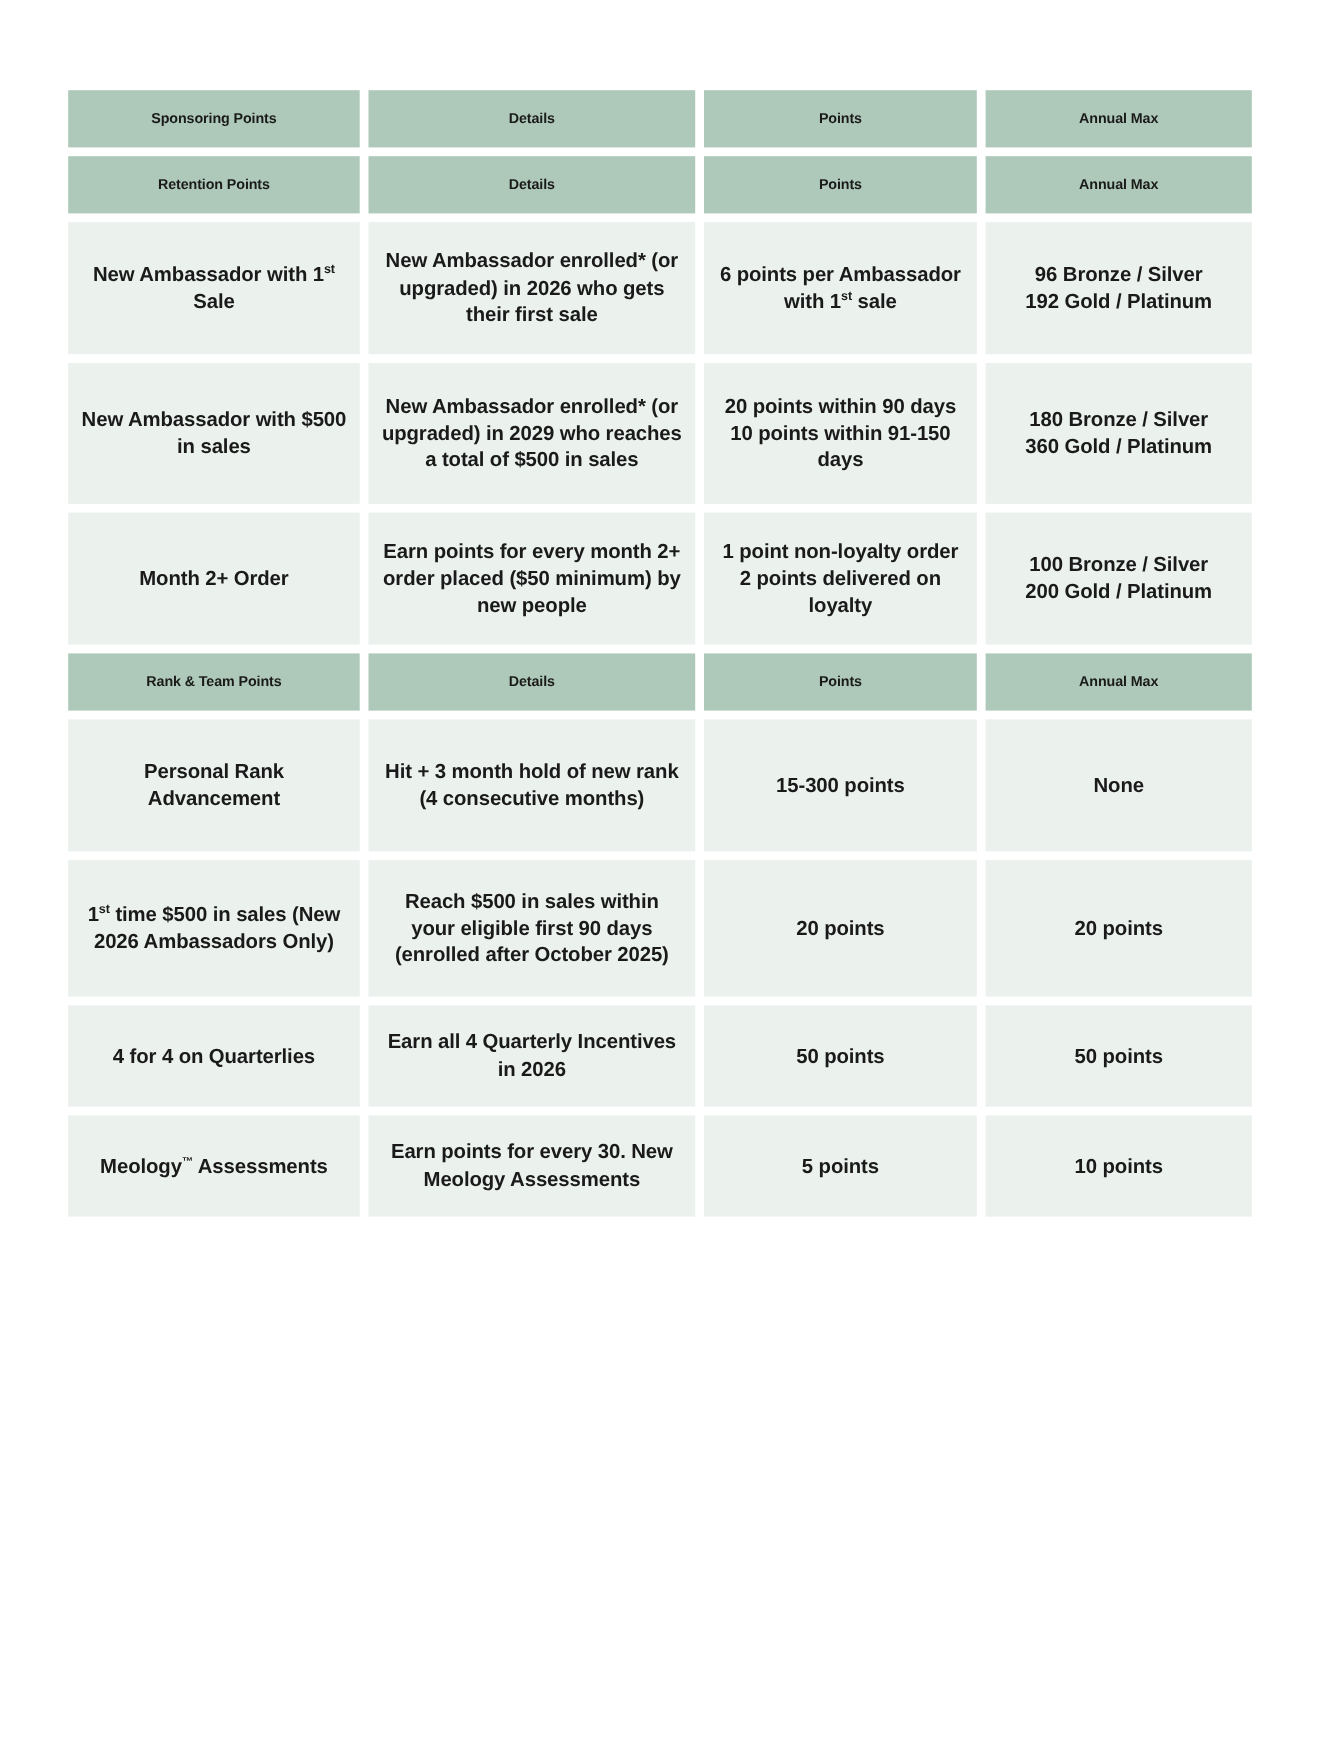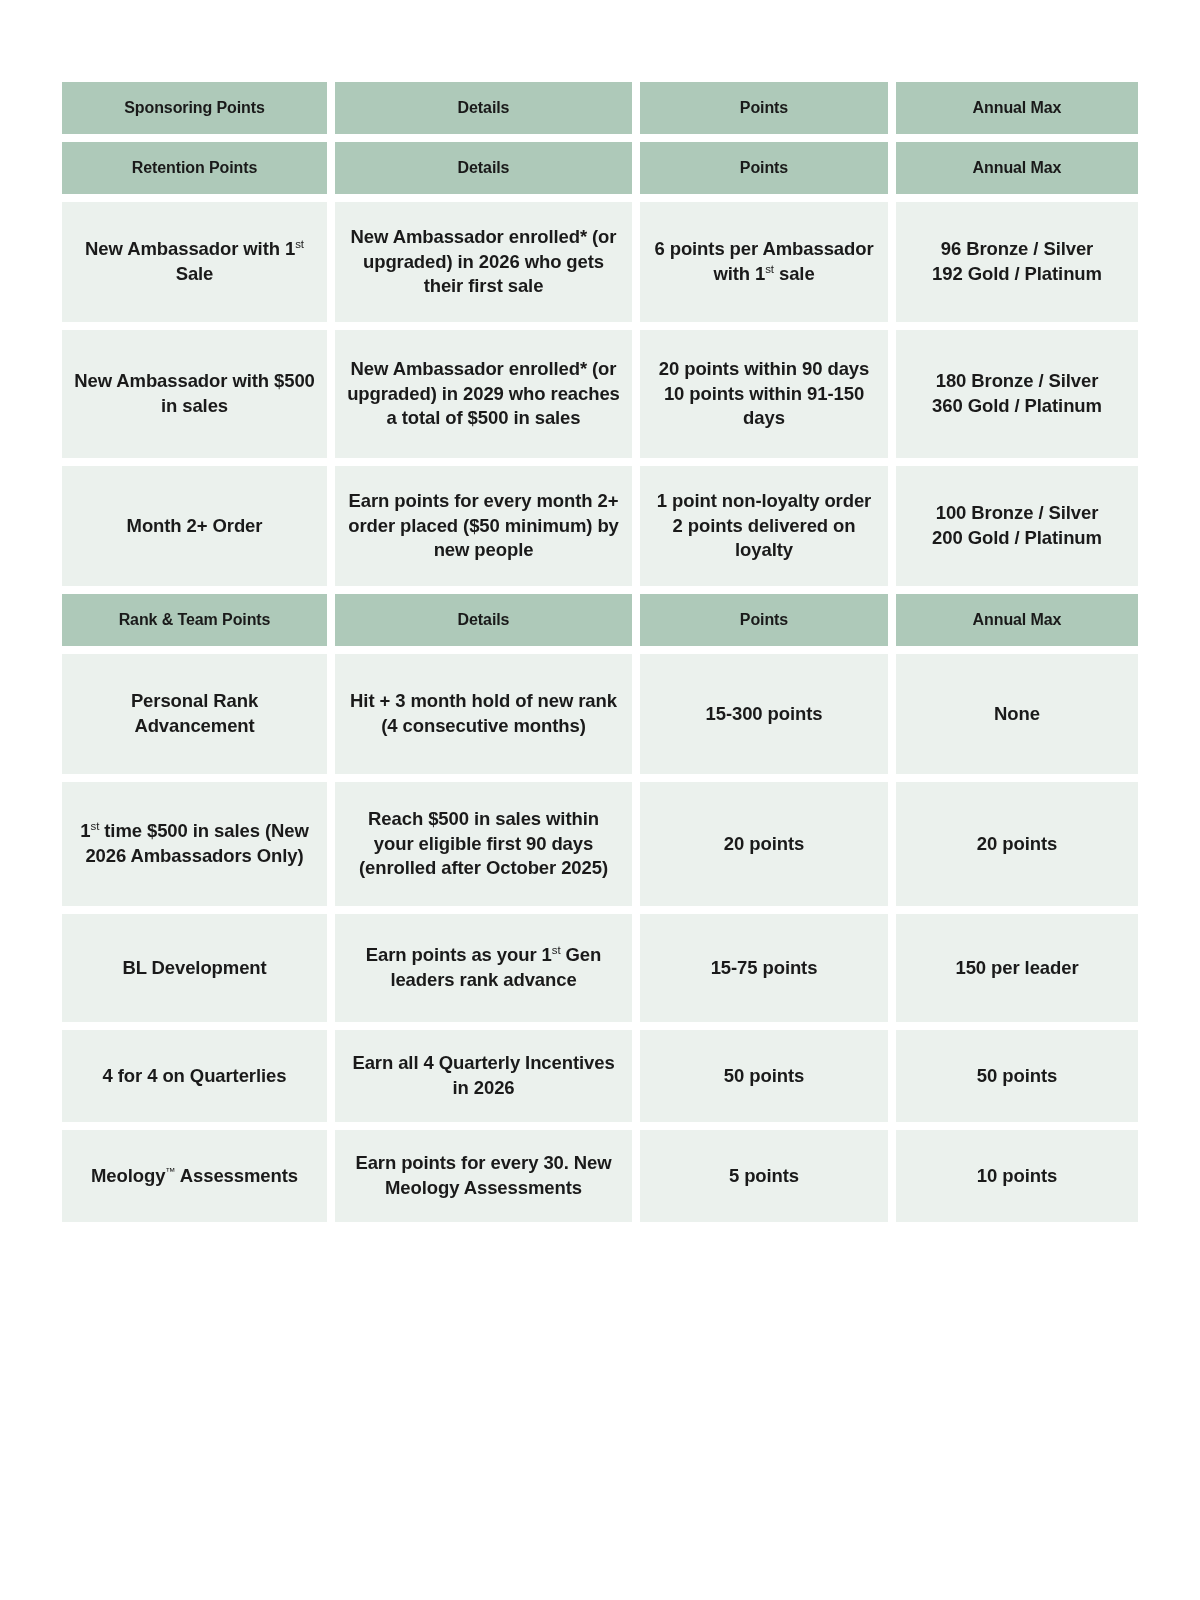--- a/index.html
+++ b/index.html
@@ -43,21 +43,21 @@
 
   col.c-category { width: 265px; }
   col.c-details  { width: 297px; }
   col.c-points   { width: 248px; }
   col.c-max      { width: 242px; }
 
   
   tr.section-head td {
     background: #aec9b9;
     height: 52px;
-    font-size: 16px;
+    font-size: 13px;
     padding-top: 8px;
     padding-bottom: 8px;
   }
 
   
   tr.data-row td {
     background: #ebf1ed;
     font-size: 18.5px;
   }
 
@@ -76,21 +76,21 @@
 
   .cell-text {
     display: block;
     margin: 0;
   }
 
   sup {
     font-size: 0.62em;
     vertical-align: super;
     line-height: 0;
-    font-weight: 400;
+    font-weight: 700;
   }
   sup.tm { font-size: 0.55em; }
 
   
 </style>
 </head>
 <body>
 
 <div class="sheet">
   <table class="points-table">
@@ -157,26 +157,20 @@
           <td>Hit + 3 month hold of new rank (4 consecutive months)</td>
           <td>15-300 points</td>
           <td>None</td>
         </tr>
         <tr class="data-row h-first">
           <td>1<sup>st</sup> time $500 in sales (New 2026 Ambassadors Only)</td>
           <td>Reach $500 in sales within your eligible first 90 days (enrolled after October 2025)</td>
           <td>20 points</td>
           <td>20 points</td>
         </tr>
-        <tr class="data-row h-bl">
-          <td>BL Development</td>
-          <td>Earn points as your 1<sup>st</sup> Gen leaders rank advance</td>
-          <td>15-75 points</td>
-          <td>150 per leader</td>
-        </tr>
         <tr class="data-row h-quart">
           <td>4 for 4 on Quarterlies</td>
           <td>Earn all 4 Quarterly Incentives in 2026</td>
           <td>50 points</td>
           <td>50 points</td>
         </tr>
         <tr class="data-row h-meo">
           <td>Meology<sup class="tm">™</sup> Assessments</td>
           <td>Earn points for every 30. New Meology Assessments</td>
           <td>5 points</td>

